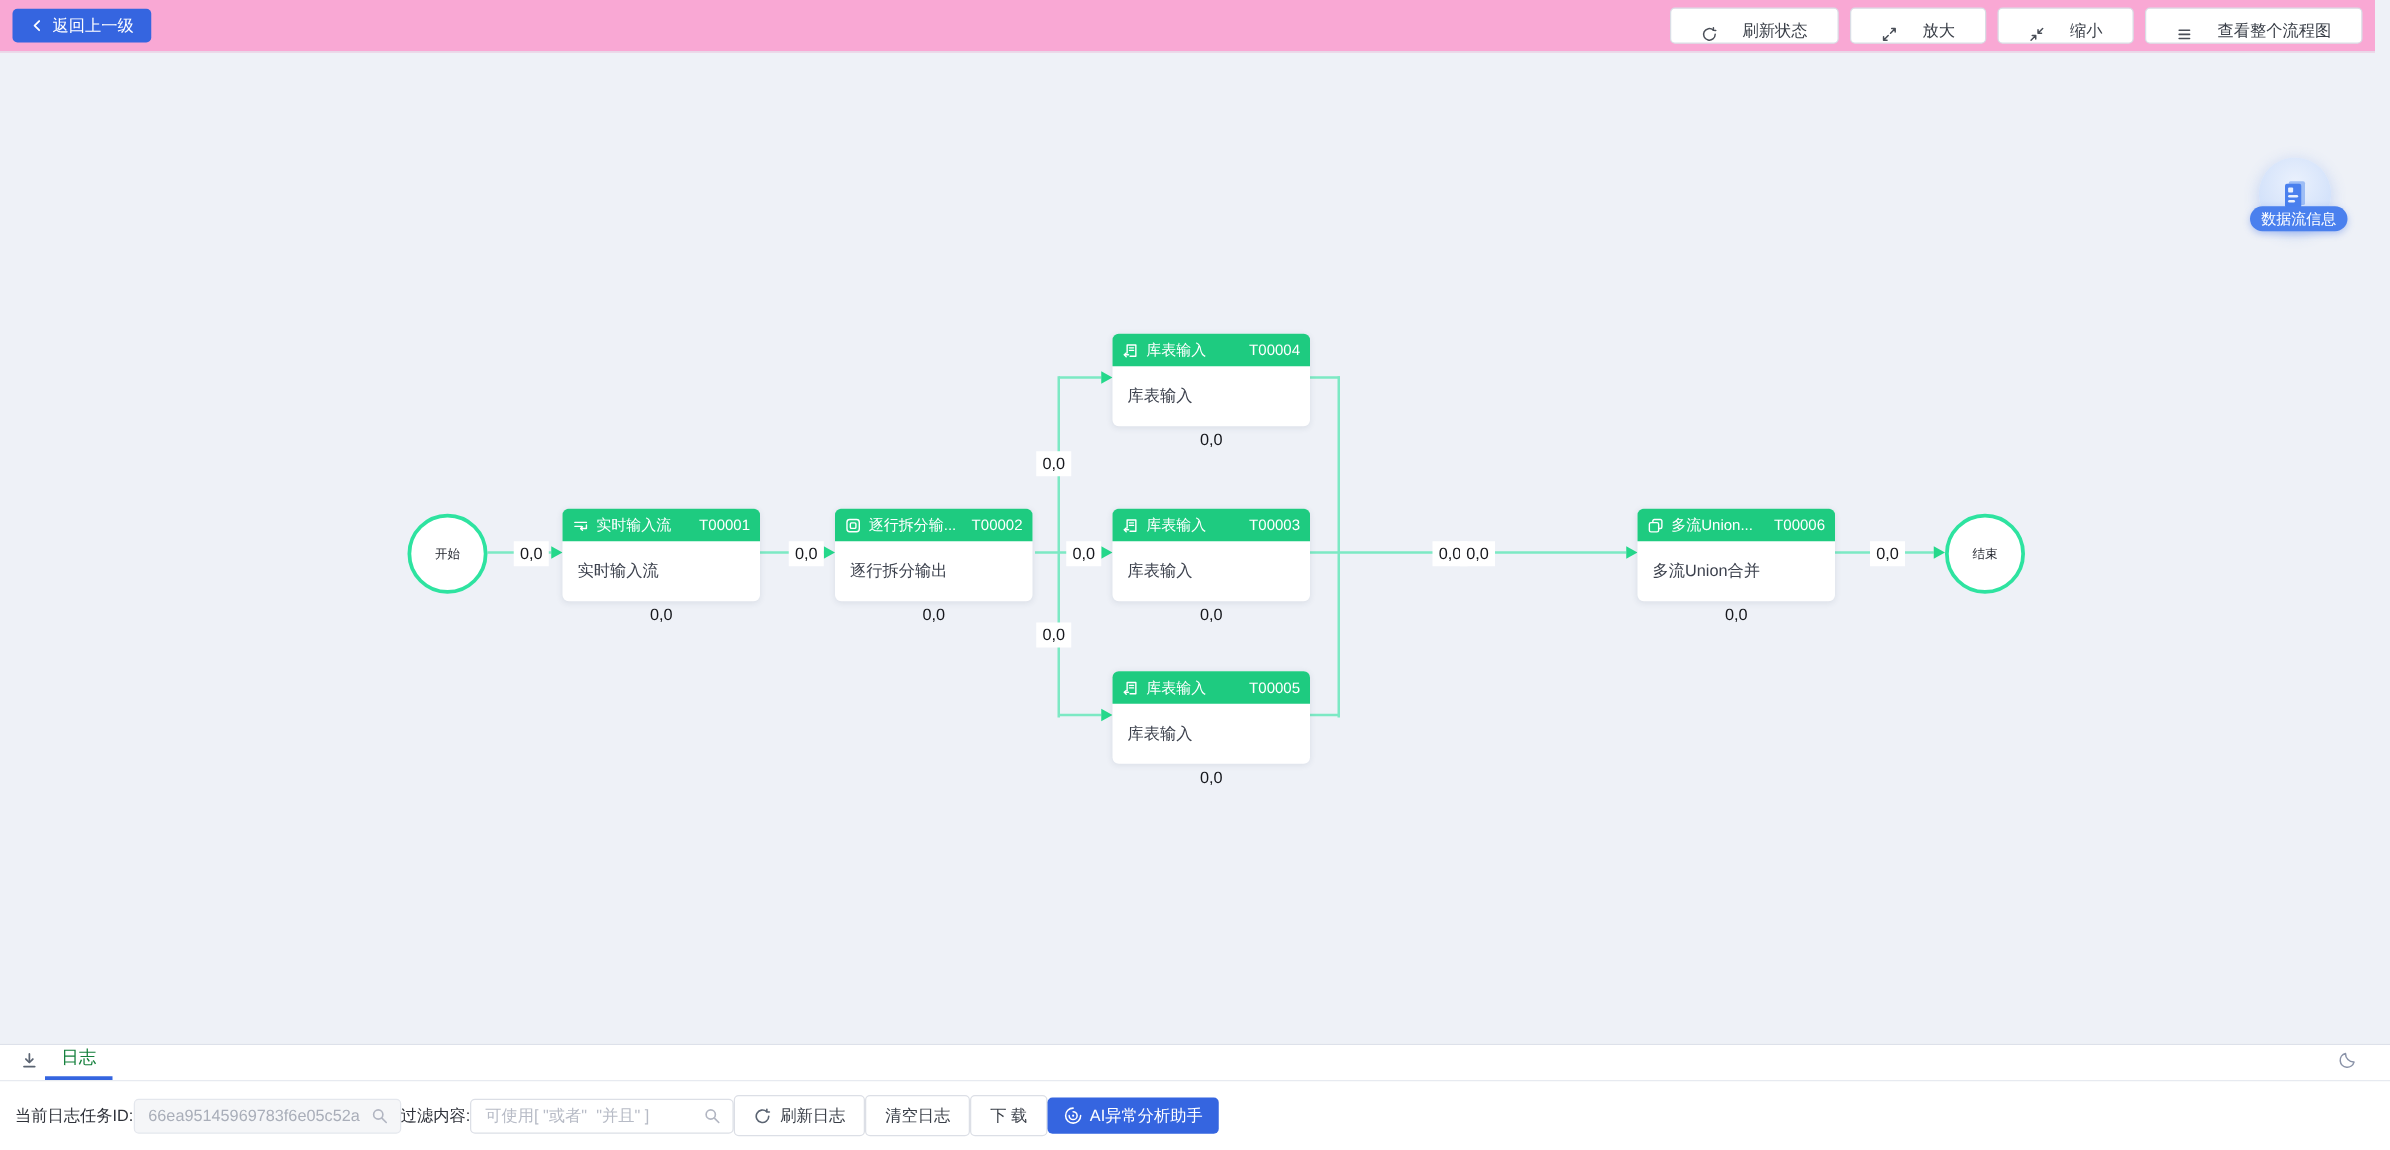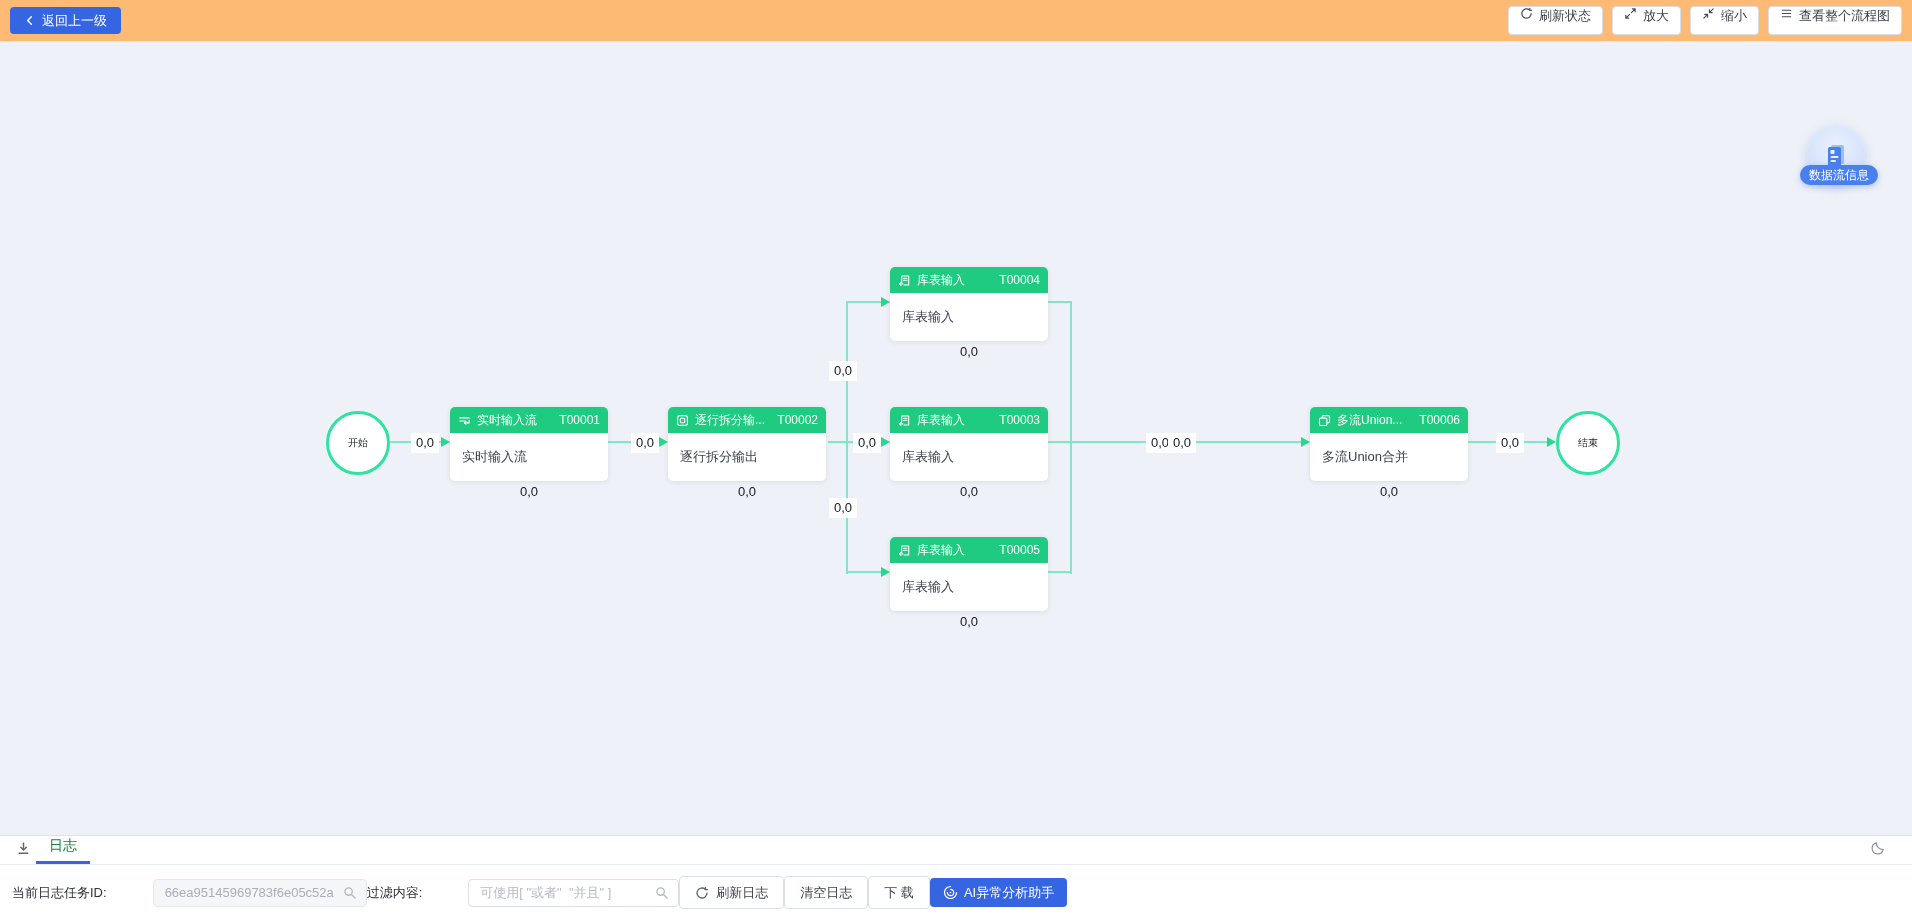--- a/index.html
+++ b/index.html
@@ -2,28 +2,28 @@
 <html><head>
 <meta charset="utf-8">
 <style>
   html,body{margin:0;padding:0;}
   body{
     width:1912px;height:920px;position:relative;overflow:hidden;
     background:#eef1f7;font-family:"Liberation Sans","DejaVu Sans",sans-serif;
     -webkit-font-smoothing:antialiased;color:#303133;
   }
   
-  .topbar{position:absolute;top:0;left:0;right:0;height:42px;background:#fdba74;
+  .topbar{position:absolute;top:0;left:0;right:12px;height:42px;background:#f9a8d4;
     border-bottom:1px solid #e3e6ee;display:flex;align-items:center;
     justify-content:space-between;padding:0 10px;box-sizing:border-box;z-index:30;}
   .btn-back{display:flex;align-items:center;gap:7px;background:#3565e0;color:#fff;
     border:none;border-radius:4px;height:27px;padding:0 14px;font-size:13px;cursor:pointer;}
   .topbar-right{display:flex;align-items:center;gap:9px;}
-  .btn-plain{display:flex;align-items:flex-start;gap:6px;background:#fff;color:#3a3f48;
-    border:1px solid #d9dde5;border-radius:4px;height:29px;padding:0 11px;font-size:13px;cursor:pointer;}
+  .btn-plain{display:flex;align-items:flex-end;gap:20px;background:#fff;color:#3a3f48;
+    border:1px solid #d9dde5;border-radius:4px;height:29px;padding:0 24px;font-size:13px;cursor:pointer;}
   .btn-plain svg{flex:0 0 auto;}
   
   .canvas{position:absolute;top:43px;left:0;width:1912px;height:792px;background:#eef1f7;overflow:hidden;}
   .flow-circle{position:absolute;width:58px;height:58px;border-radius:50%;background:#fff;
     border:3px solid #2ee3a0;display:flex;align-items:center;justify-content:center;
     font-size:10px;color:#23262e;box-sizing:content-box;cursor:pointer;}
   .circle-start{left:326px;top:368px;}
   .circle-end{left:1556px;top:368px;}
   .node{position:absolute;width:158px;height:74px;background:#fff;border-radius:5px;
     box-shadow:0 1px 5px rgba(40,60,90,.10);cursor:pointer;}
@@ -51,21 +51,21 @@
     font-size:12px;height:20px;line-height:20px;padding:0 9px;white-space:nowrap;box-shadow:0 2px 6px rgba(60,110,230,.35);}
   
   .log-panel{position:absolute;left:0;bottom:0;width:1912px;height:85px;background:#fff;
     border-top:1px solid #dde1ea;box-sizing:border-box;z-index:30;}
   .tab-row{position:relative;height:28px;border-bottom:1px solid #e7eaf0;display:flex;align-items:flex-end;}
   .dl-icon-wrap{position:absolute;left:16px;top:5px;cursor:pointer;}
   .log-tab{margin-left:36px;padding:0 13px 6px 13px;font-size:14px;color:#15803d;
     border-bottom:3px solid #3565e0;cursor:pointer;}
   .moon-wrap{position:absolute;right:26px;top:4px;cursor:pointer;}
   .controls-row{height:55px;display:flex;align-items:center;padding:0 0 0 12px;font-size:13px;color:#2f323a;}
-  .fld{display:flex;align-items:center;height:28px;border-radius:4px;box-sizing:border-box;padding:0 9px;gap:6px;margin-left:46px;}
+  .fld{display:flex;align-items:center;height:28px;border-radius:4px;box-sizing:border-box;padding:0 9px;gap:6px;}
   .fld input{border:none;outline:none;background:transparent;font-size:13px;
     font-family:"Liberation Sans","DejaVu Sans",sans-serif;flex:1;min-width:0;}
   .fld-id{width:214px;background:#f5f6f8;border:1px solid #e4e7ed;}
   .fld-id input{color:#a9aeb9;}
   .fld-filter{width:211px;background:#fff;border:1px solid #dcdfe6;}
   .fld-filter input::placeholder{color:#b7bbc6;}
   .btn-log{display:flex;align-items:center;gap:7px;background:#fff;border:1px solid #dcdfe6;
     border-radius:4px;height:33px;padding:0 15px;font-size:13px;color:#3a3f48;cursor:pointer;}
   .btn-ai{display:flex;align-items:center;gap:6px;background:#3565e0;border:none;border-radius:4px;
     height:29px;padding:0 13px;font-size:13px;color:#fff;cursor:pointer;}

